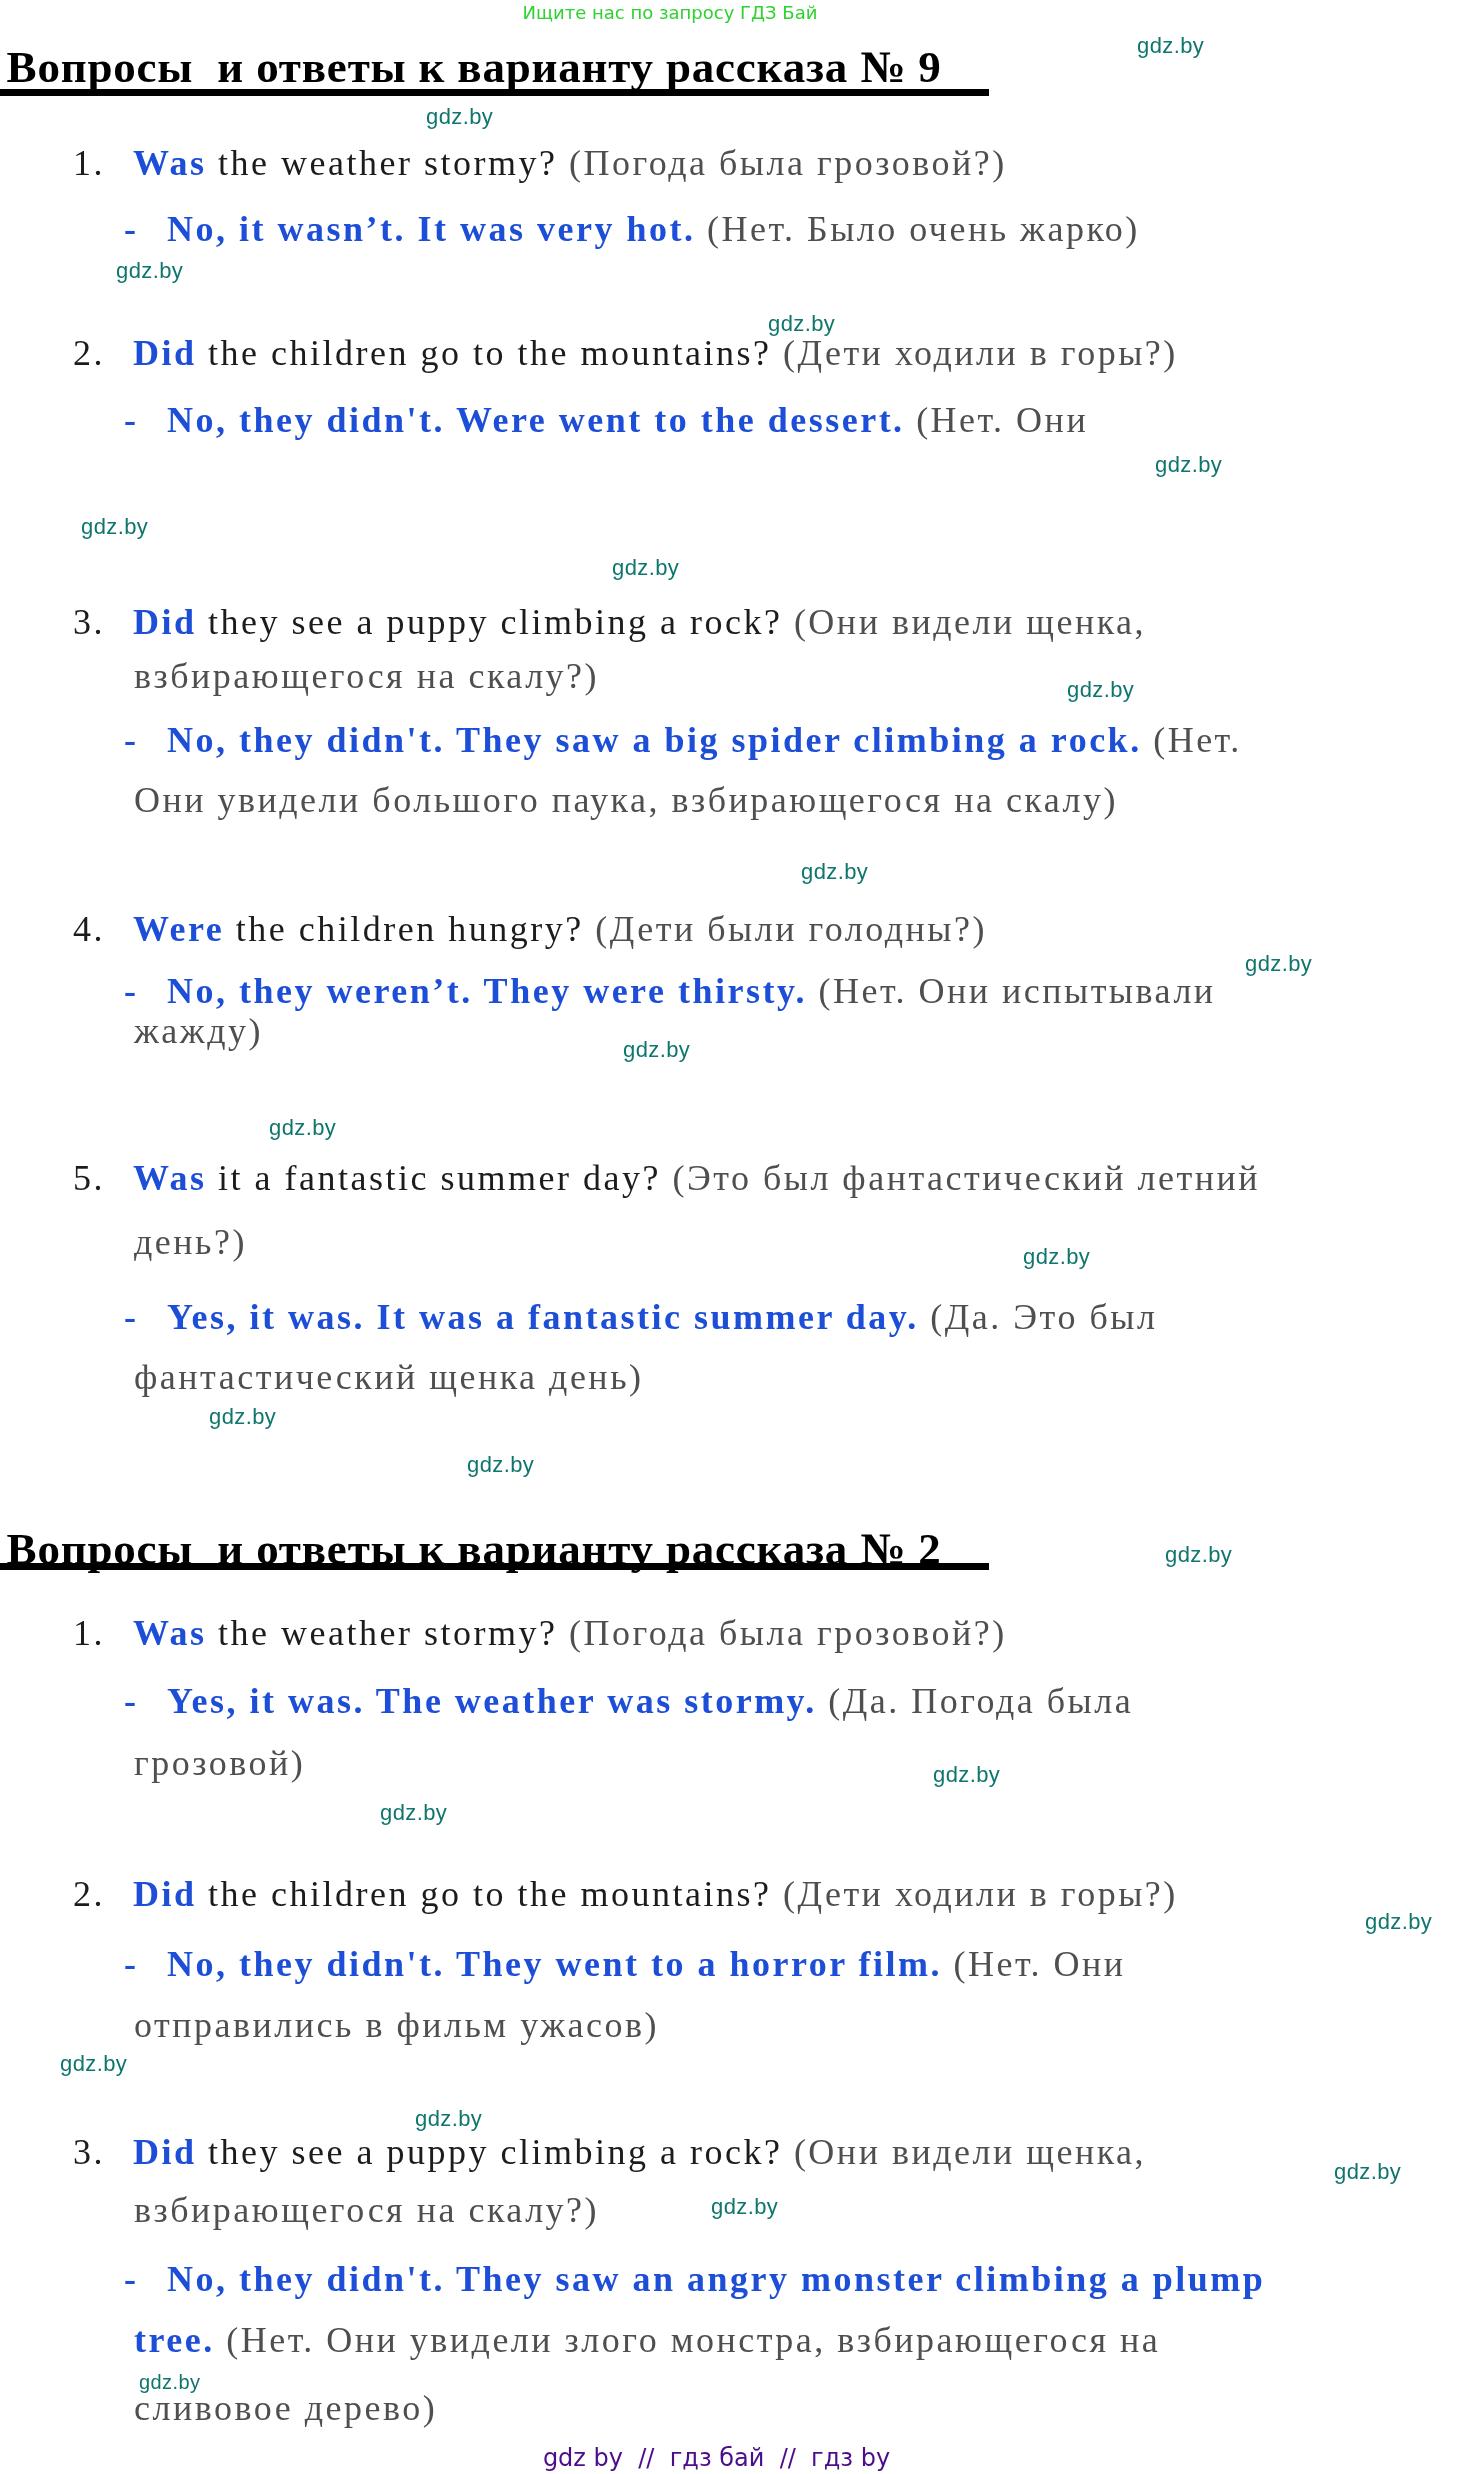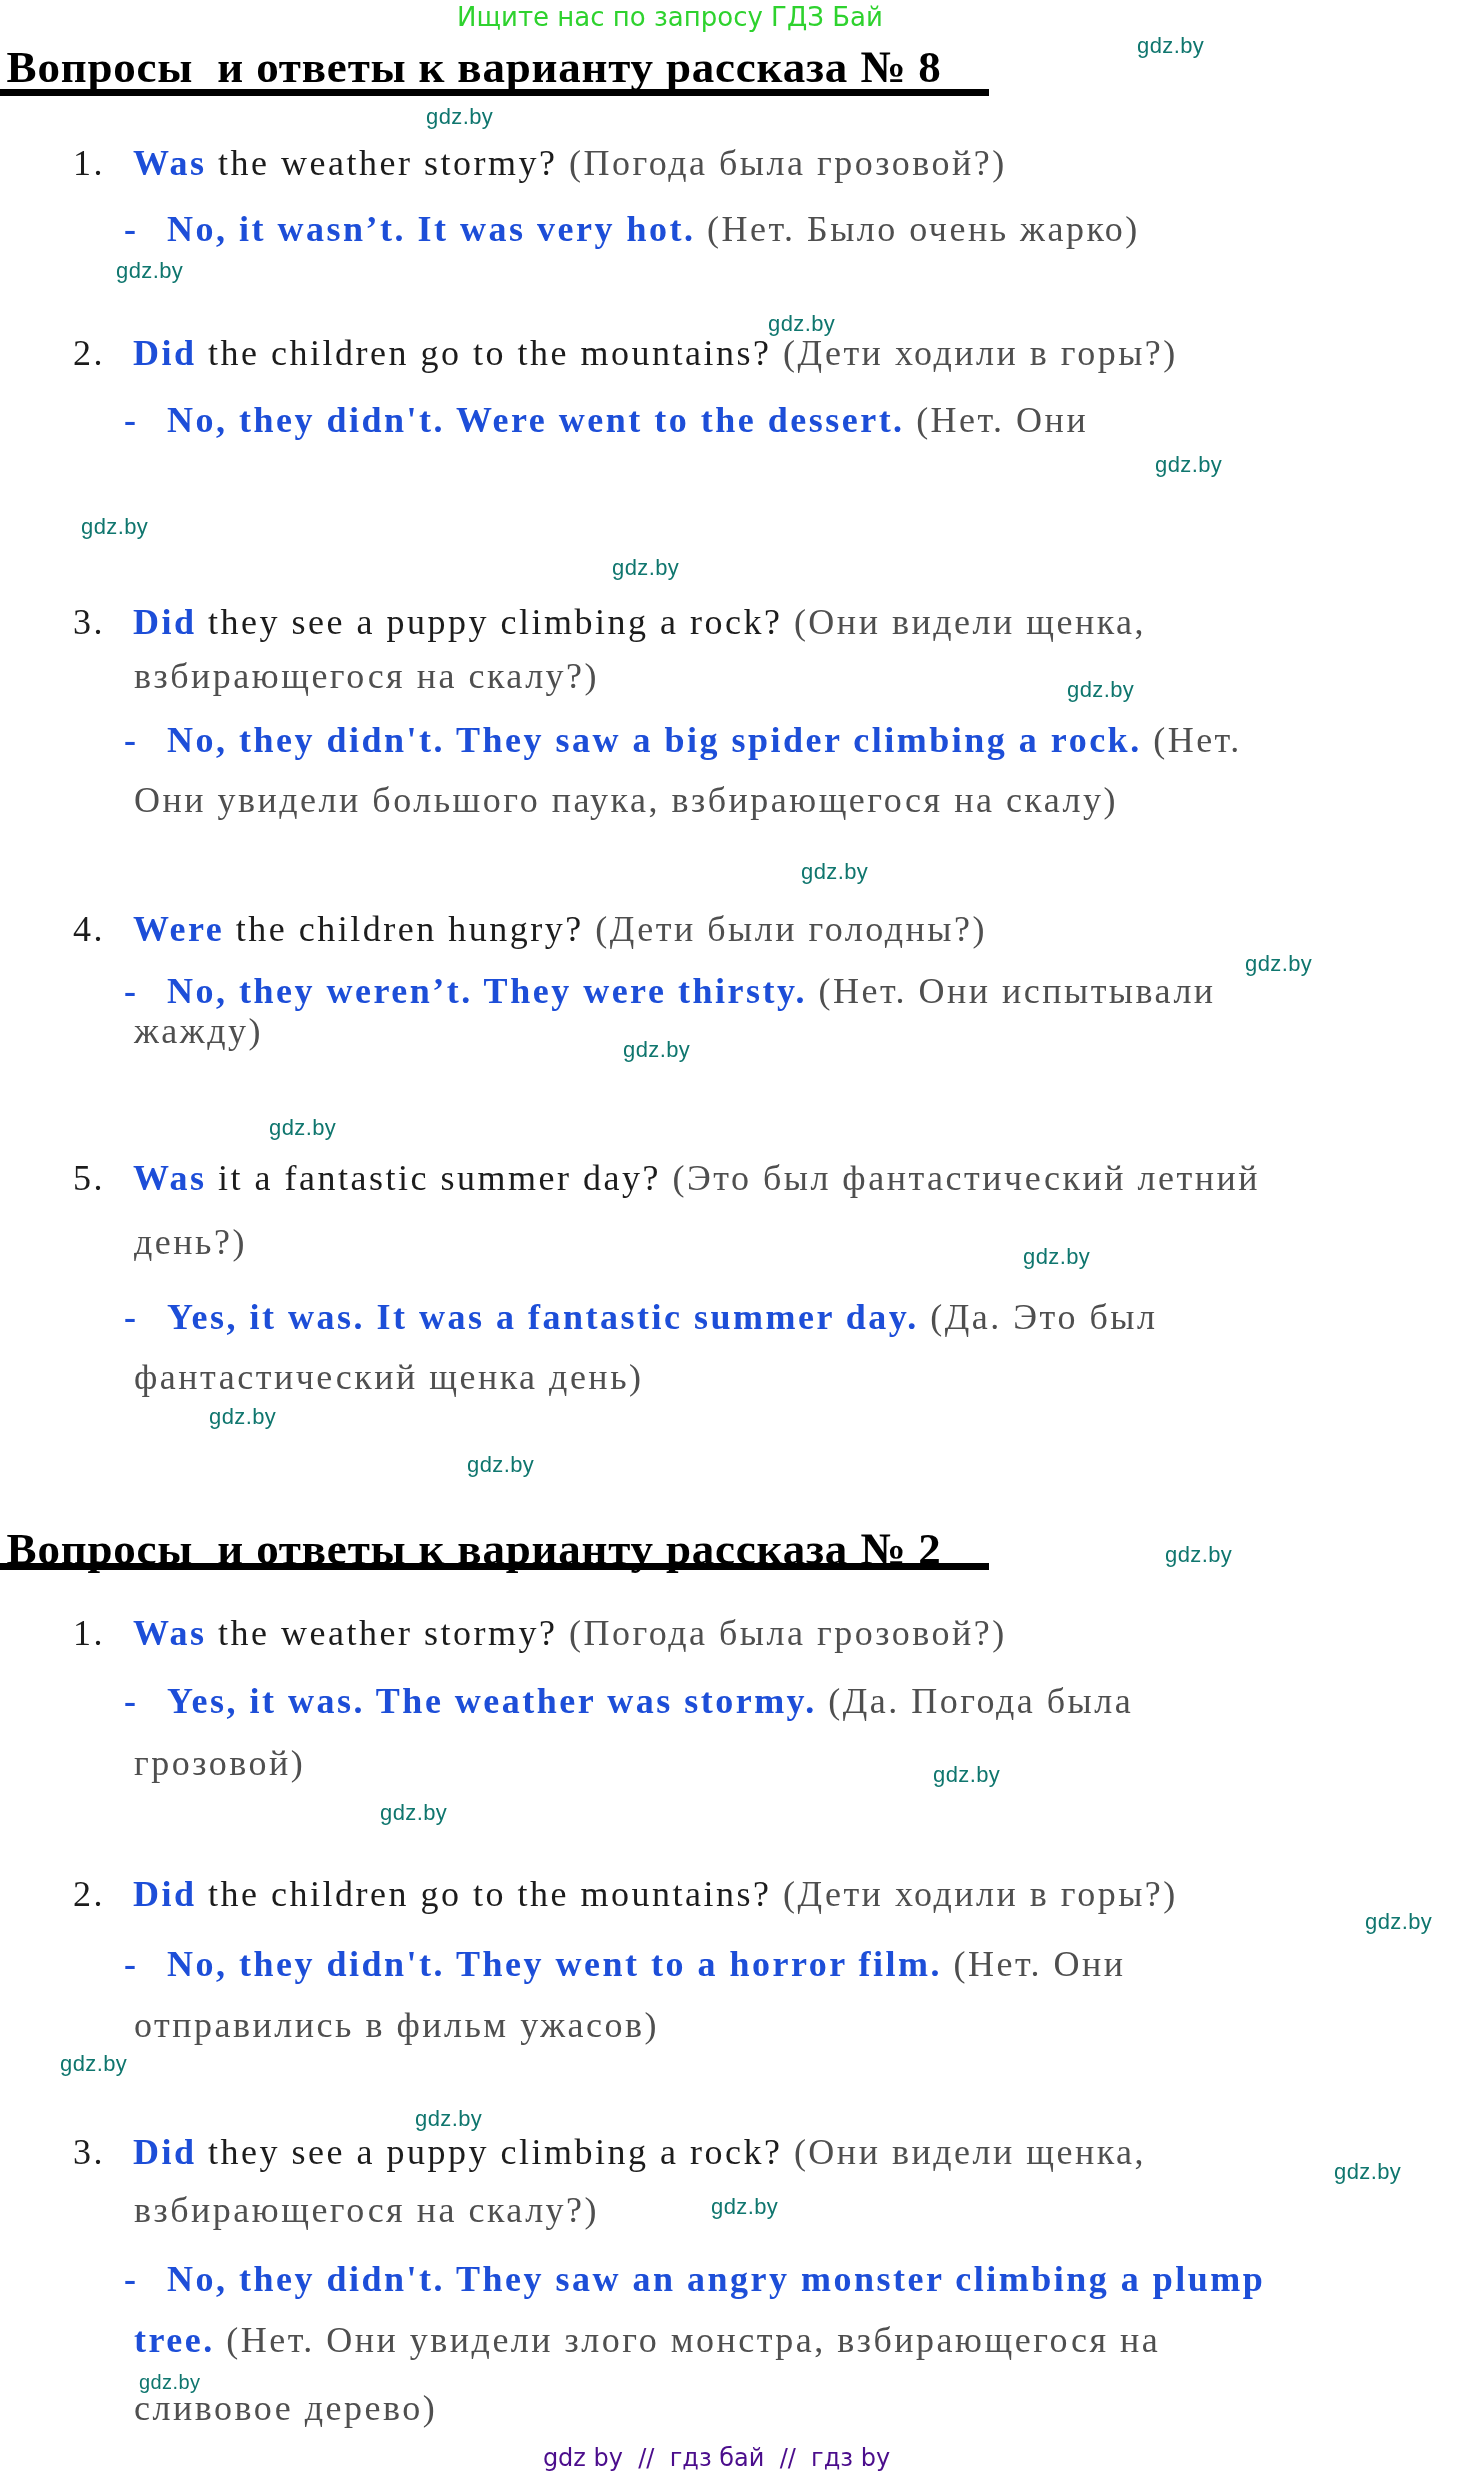--- a/index.html
+++ b/index.html
@@ -2,21 +2,21 @@
 <html style="font-size:13.2px"><head>
 <meta charset="utf-8">
 <style>
   html,body { margin:0; padding:0; background:#ffffff; }
   .page {
     position:relative; width:1482px; height:2475px; background:#ffffff;
     font-family:"Liberation Serif", serif; overflow:hidden;
   }
   .promo {
     position:absolute; top:1.7px; left:0; width:1340px; text-align:center;
-    font-family:"DejaVu Sans", sans-serif; font-size:26px; color:#2ed22e;
+    font-family:"DejaVu Sans", sans-serif; font-size:18px; color:#2ed22e;
     white-space:pre;
   }
   .heading {
     position:absolute; left:6.6px; font-size:45px; font-weight:bold; color:#000;
     letter-spacing:0.8px; white-space:pre;
   }
   .rule { position:absolute; left:0; width:989px; height:6.6px; background:#000; }
   .line {
     position:absolute; font-size:36px; line-height:1.05; letter-spacing:2.5px;
     color:#1c1c1c; white-space:pre;
@@ -36,21 +36,21 @@
     white-space:pre;
   }
 </style>
 </head>
 <body>
 
 <div class="page">
 
   <div class="promo" style="color: rgb(46, 210, 46);">Ищите нас по запросу ГДЗ Бай</div>
 
-  <div class="heading" style="top:41px">Вопросы  и ответы к варианту рассказа № 8</div>
+  <div class="heading" style="top:41px">Вопросы  и ответы к варианту рассказа № 9</div>
   <div class="rule" style="top:89px"></div>
 
   <div class="line" style="left:73px; top:145px"><span class="num">1.</span><span class="b">Was</span><span> the weather stormy? </span><span class="r">(Погода была грозовой?)</span></div>
   <div class="line" style="left:124px; top:211px"><span class="dash b">-</span><span class="b">No, it wasn’t. It was very hot.</span><span class="r"> (Нет. Было очень жарко)</span></div>
 
   <div class="line" style="left:73px; top:335px"><span class="num">2.</span><span class="b">Did</span><span> the children go to the mountains? </span><span class="r">(Дети ходили в горы?)</span></div>
   <div class="line" style="left:124px; top:402px"><span class="dash b">-</span><span class="b">No, they didn't. Were went to the dessert.</span><span class="r"> (Нет. Они</span></div>
 
   <div class="line" style="left:73px; top:604px"><span class="num">3.</span><span class="b">Did</span><span> they see a puppy climbing a rock? </span><span class="r">(Они видели щенка,</span></div>
   <div class="line" style="left:134px; top:658px"><span class="r">взбирающегося на скалу?)</span></div>

